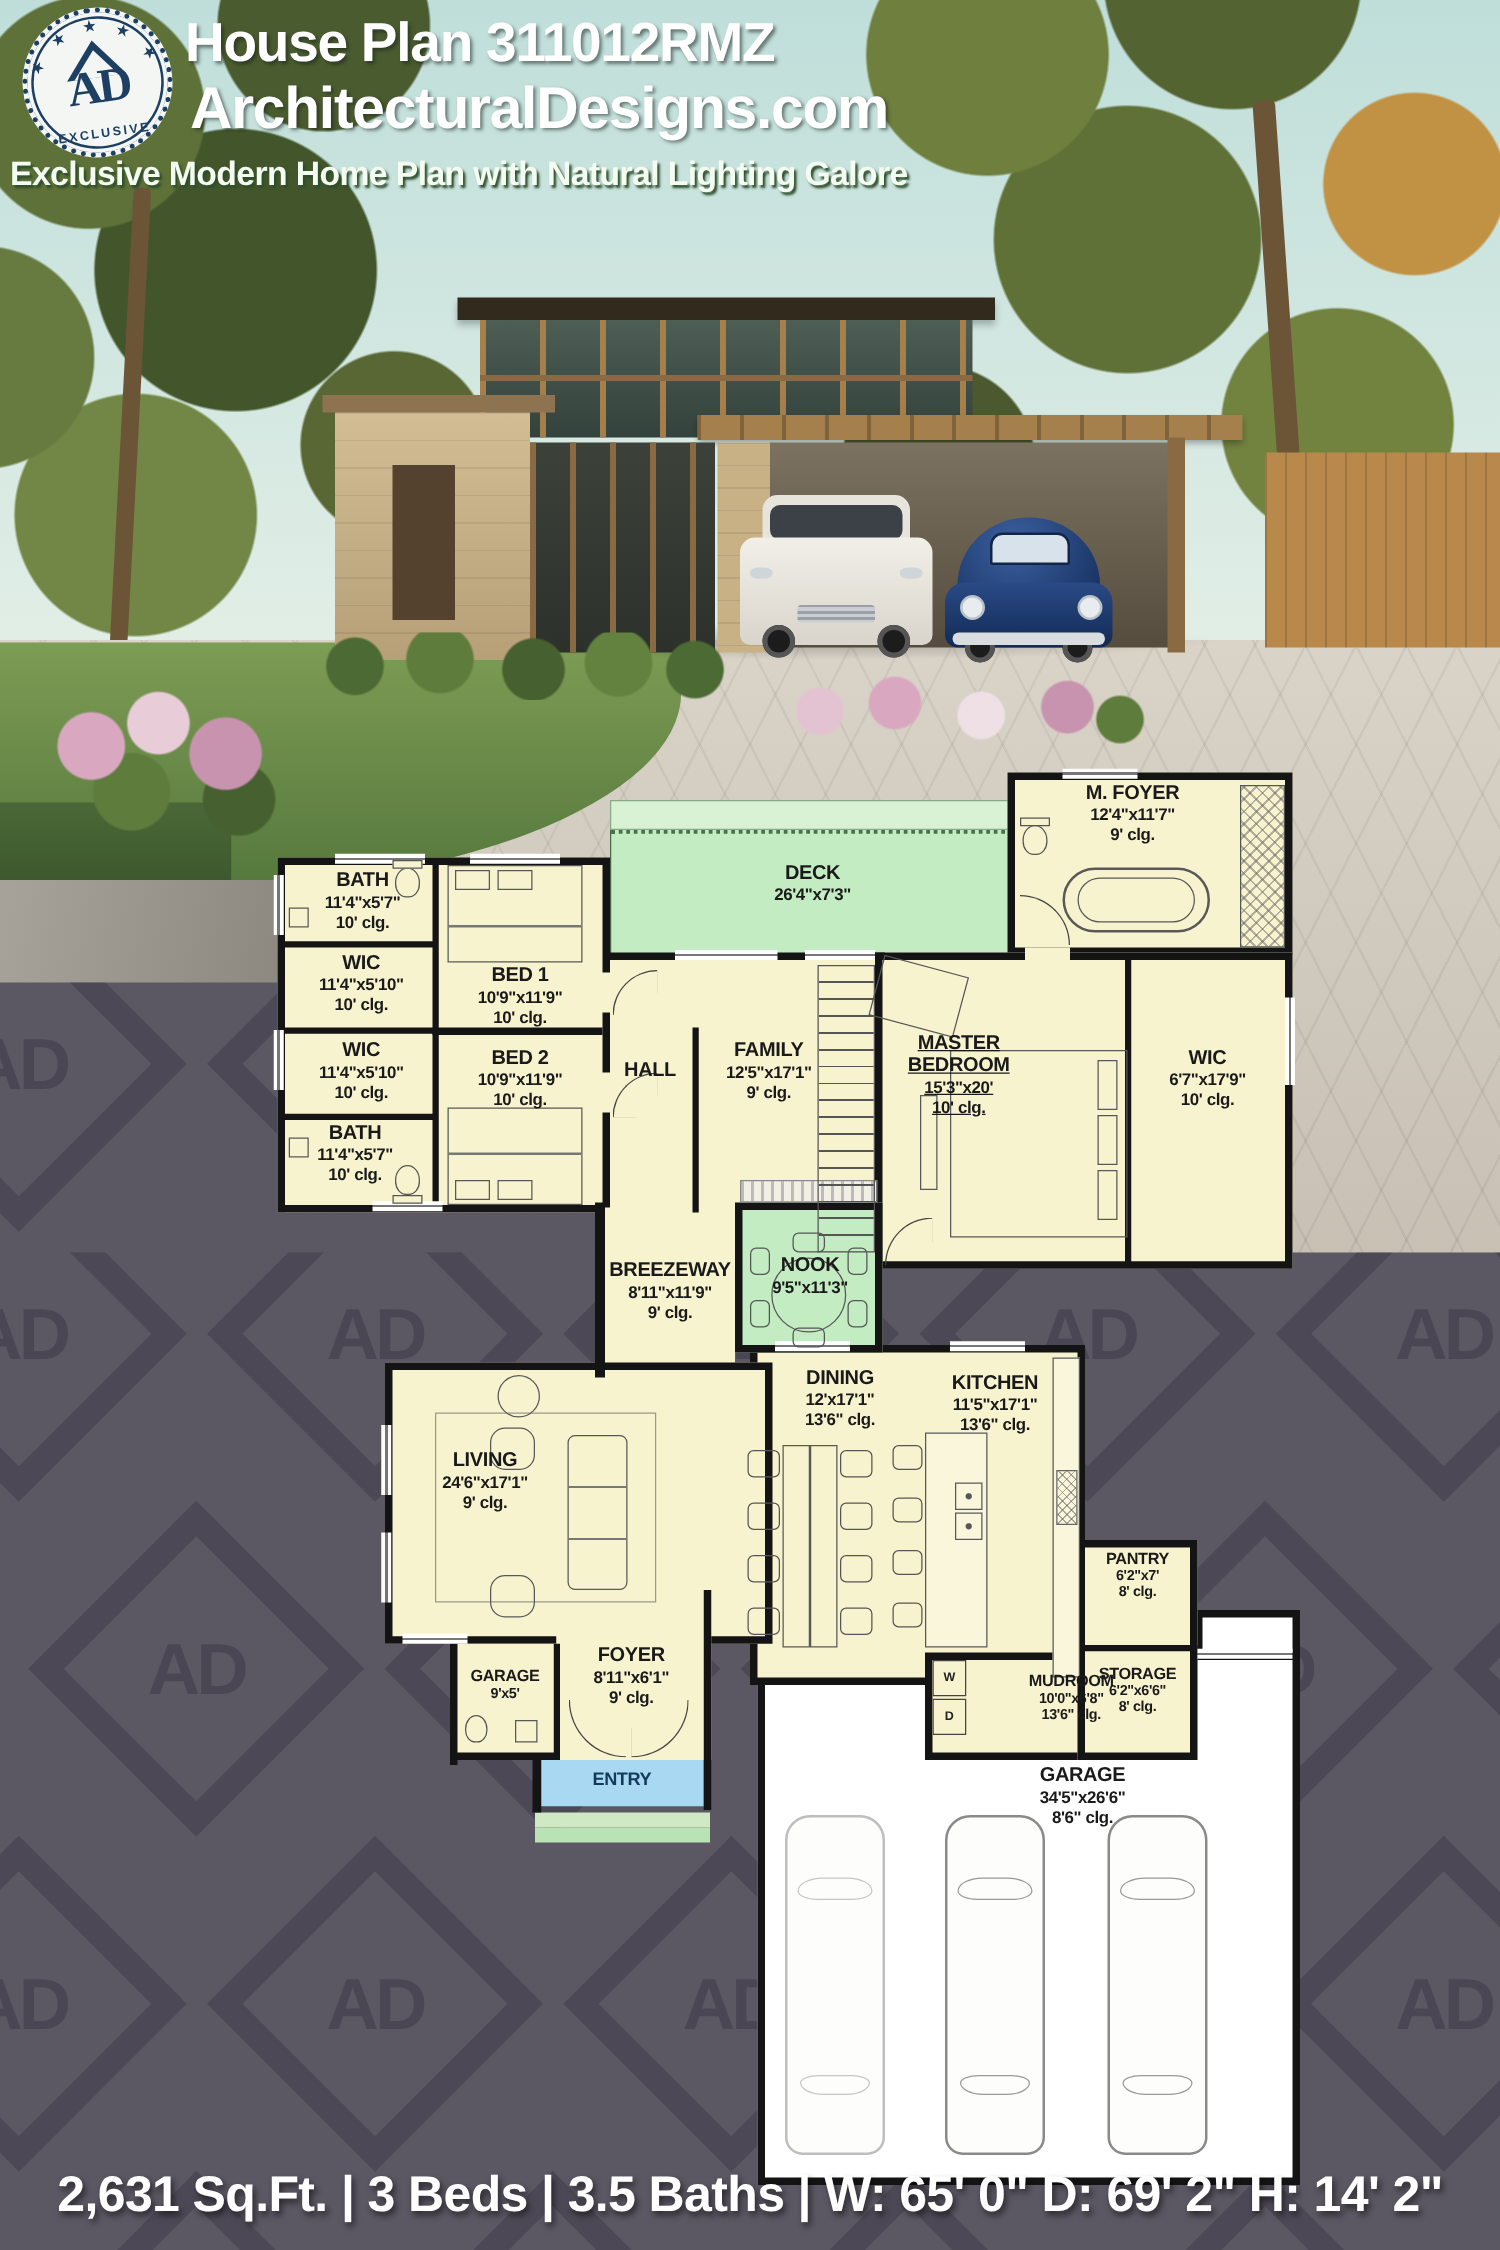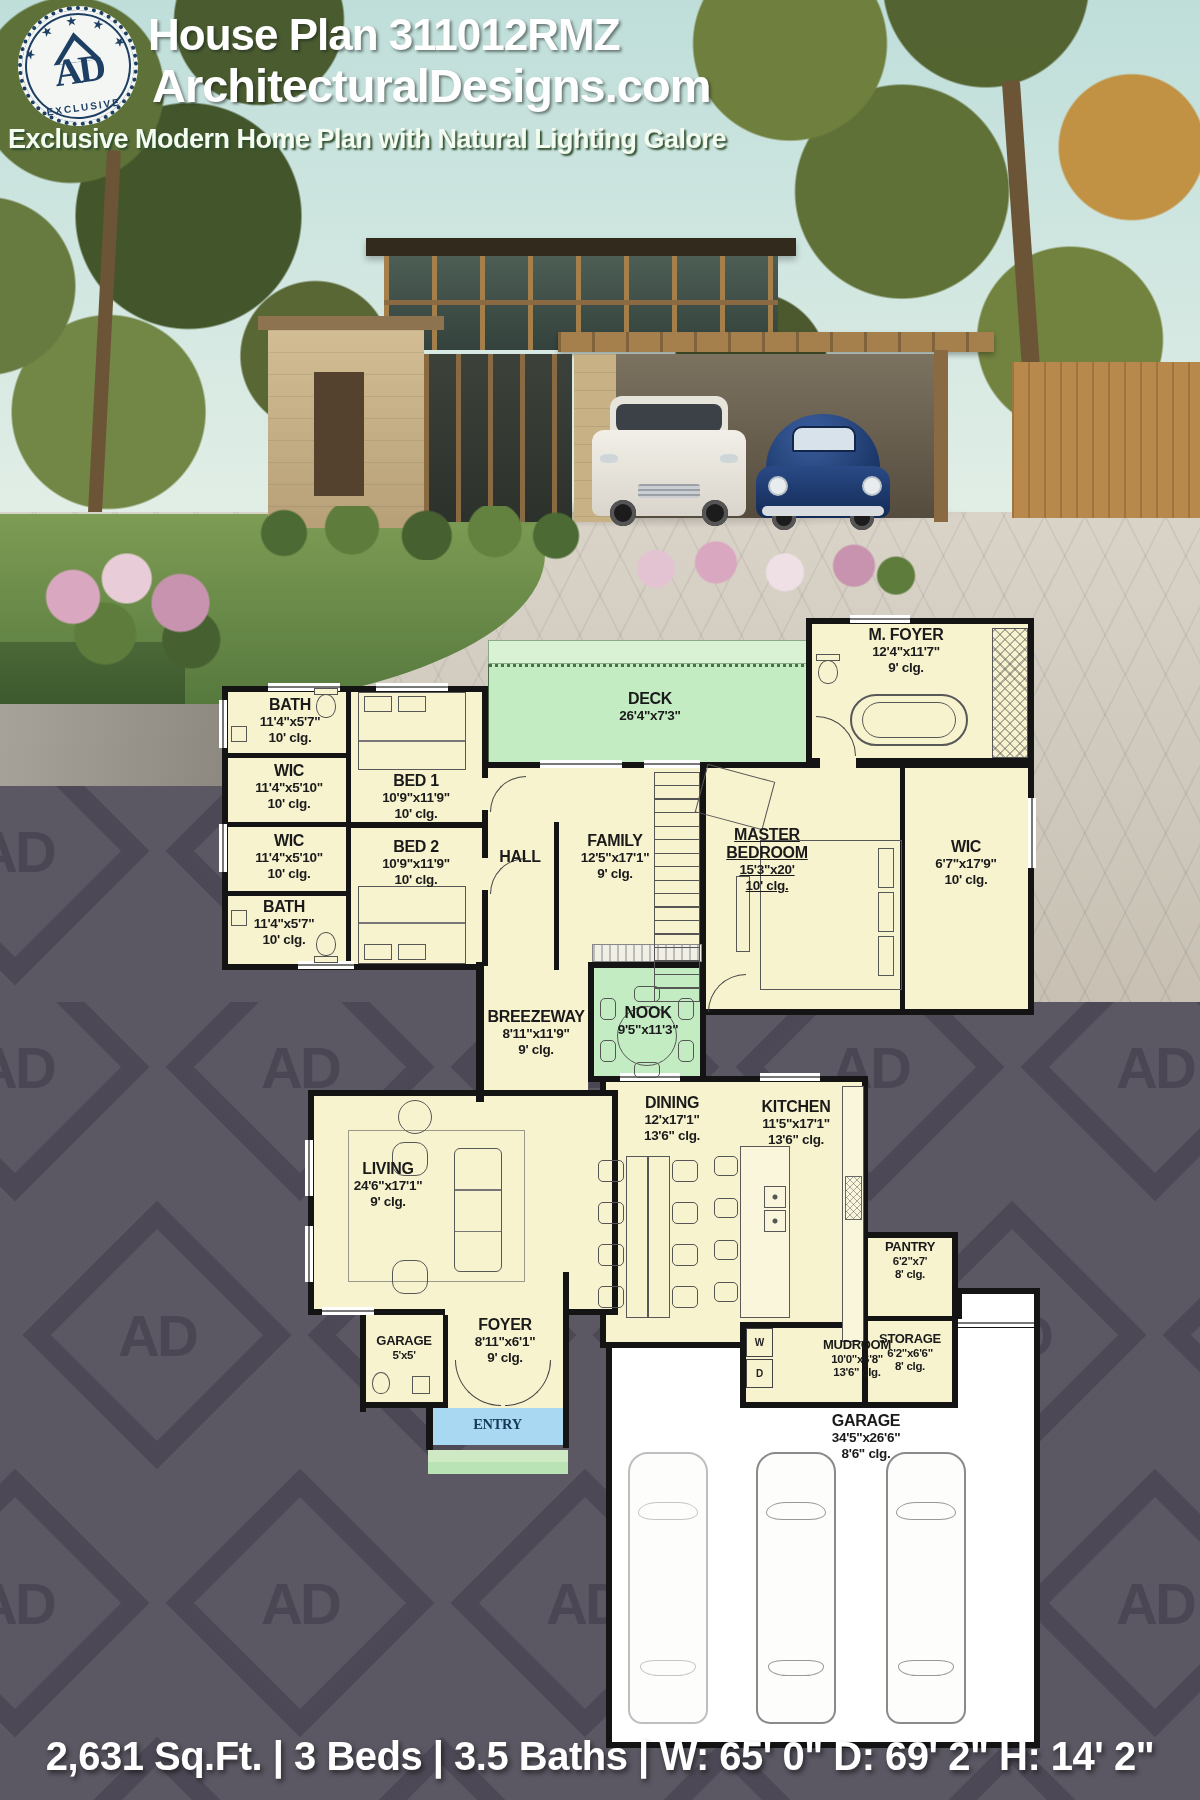--- a/index.html
+++ b/index.html
@@ -522,28 +522,28 @@
       <span class="dm">11'5"x17'1"</span>
       <span class="dm">13'6" clg.</span>
     </div>
   <div class="room-label sm" style="left:866px;top:1240px;width:88px;">
     <span class="nm">PANTRY</span>
       <span class="dm">6'2"x7'</span>
       <span class="dm">8' clg.</span>
     </div>
   <div class="room-label sm" style="left:368px;top:1334px;width:72px;">
     <span class="nm">GARAGE</span>
-      <span class="dm">5'x5'</span>
+      <span class="dm">9'x5'</span>
     </div>
   <div class="room-label" style="left:448px;top:1316px;width:114px;">
     <span class="nm">FOYER</span>
       <span class="dm">8'11"x6'1"</span>
       <span class="dm">9' clg.</span>
     </div>
-  <div class="room-label" style="left:432px;top:1416px;width:131px;color:#15395a;font-family:Liberation Serif, serif;">
+  <div class="room-label" style="left:432px;top:1416px;width:131px;color:#15395a;">
     <span class="nm" style="font-size:14.5px;">ENTRY</span>
     </div>
   <div class="room-label sm" style="left:804px;top:1338px;width:106px;">
     <span class="nm">MUDROOM</span>
       <span class="dm">10'0"x6'8"</span>
       <span class="dm">13'6" clg.</span>
     </div>
   <div class="room-label sm" style="left:864px;top:1332px;width:92px;">
     <span class="nm">STORAGE</span>
       <span class="dm">6'2"x6'6"</span>

